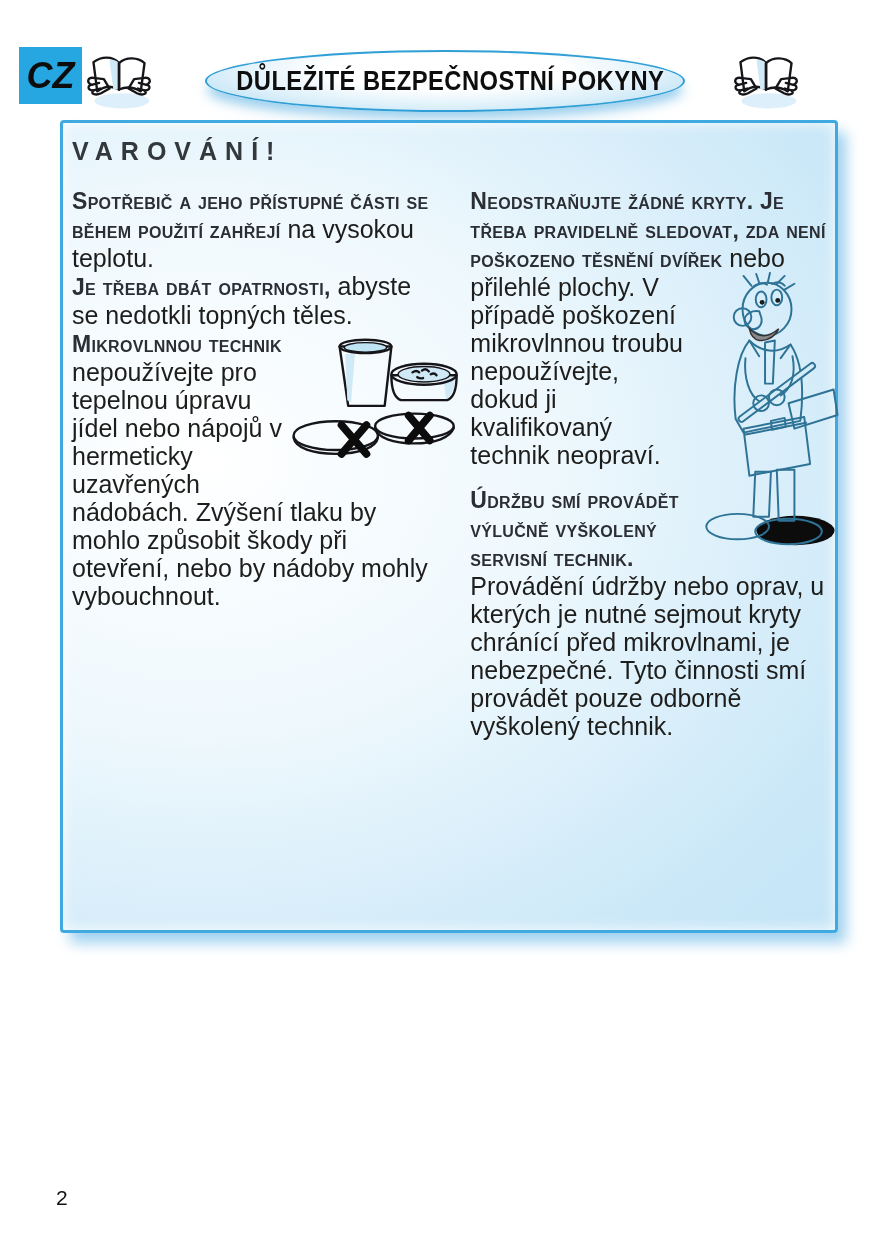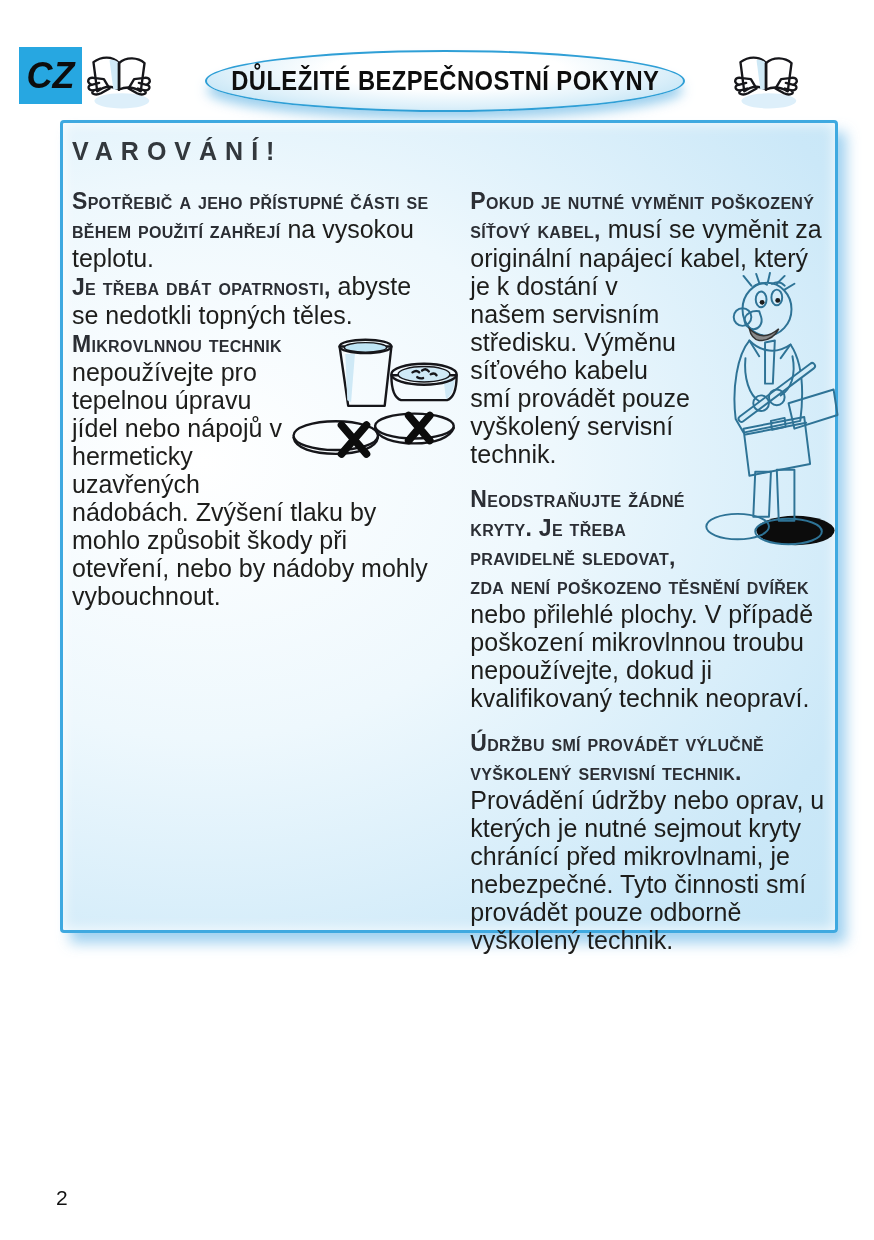--- a/index.html
+++ b/index.html
@@ -14,21 +14,21 @@
     font-style:italic;font-weight:700;font-size:36px;color:#0d0d0d;margin-left:19px;
   }
   .manual-icon{position:absolute;top:50px;width:70px;height:62px;}
   .manual-icon.left{left:84px;}
   .manual-icon.right{left:731px;}
   .title-oval{
     position:absolute;left:205px;top:50px;width:476px;height:58px;
     border:2px solid #2f9fd6;border-radius:50%;
     background:radial-gradient(ellipse at 50% 30%, #ffffff 35%, #ddf0fa 65%, #a9d9f1 100%);
     box-shadow:0 9px 12px -2px rgba(140,200,235,.85);
-    display:flex;align-items:center;justify-content:center;
+    display:flex;align-items:center;
   }
   .title-oval .title-text{
     font-weight:700;font-size:27px;color:#0e0e0e;white-space:nowrap;
     transform:scaleX(.88);letter-spacing:.5px;
   }
   
   .warning-box{
     position:absolute;left:60px;top:120px;width:778px;height:813px;box-sizing:border-box;
     border:3px solid #3fa9e0;border-radius:4px;
     background:radial-gradient(ellipse 120% 90% at 18% 42%, #ffffff 0%, #eef8fd 38%, #cbe8f8 78%, #c2e4f6 100%);
@@ -175,23 +175,20 @@
           <ellipse class="ln" cx="84" cy="26" rx="5.5" ry="8" fill="#ffffff"></ellipse>
           <circle cx="69" cy="31" r="2.5" fill="#1c1c1c"></circle>
           <circle cx="85" cy="29" r="2.5" fill="#1c1c1c"></circle>
           <path class="ln" d="M60,15 q8,-6 14,-2 M79,12 q8,-4 13,2" fill="none"></path>
 
           <path class="ln" d="M66,40 C50,38 46,54 58,58 C66,60 70,52 68,46 Z" fill="#ffffff"></path>
           <path d="M56,58 Q70,72 86,58 Q80,70 66,70 Q58,68 56,58 Z" fill="#8a8a8a" stroke="#333" stroke-width="1.5"></path>
         </svg>
       </span>
       <p class="para">
-        <span class="lead">Pokud je nutné vyměnit poškozený síťový kabel,</span><span> musí se vyměnit za originální napájecí kabel, který je k dostání v našem servisním středisku. Výměnu síťového kabelu smí provádět pouze vyškolený servisní technik.</span>
-      </p>
-      <p class="para">
         <span class="lead">Neodstraňujte žádné kryty. Je třeba pravidelně sledovat, zda není poškozeno těsnění dvířek</span><span> nebo přilehlé plochy. V případě poškození mikrovlnnou troubu nepoužívejte, dokud ji kvalifikovaný technik neopraví.</span>
       </p>
       <p class="para">
         <span class="lead">Údržbu smí provádět výlučně vyškolený servisní technik.</span><span> Provádění údržby nebo oprav, u kterých je nutné sejmout kryty chránící před mikrovlnami, je nebezpečné. Tyto činnosti smí provádět pouze odborně vyškolený technik.</span>
       </p>
     </div>
   </div>
 </div>
 
 <div class="page-number">2</div>

